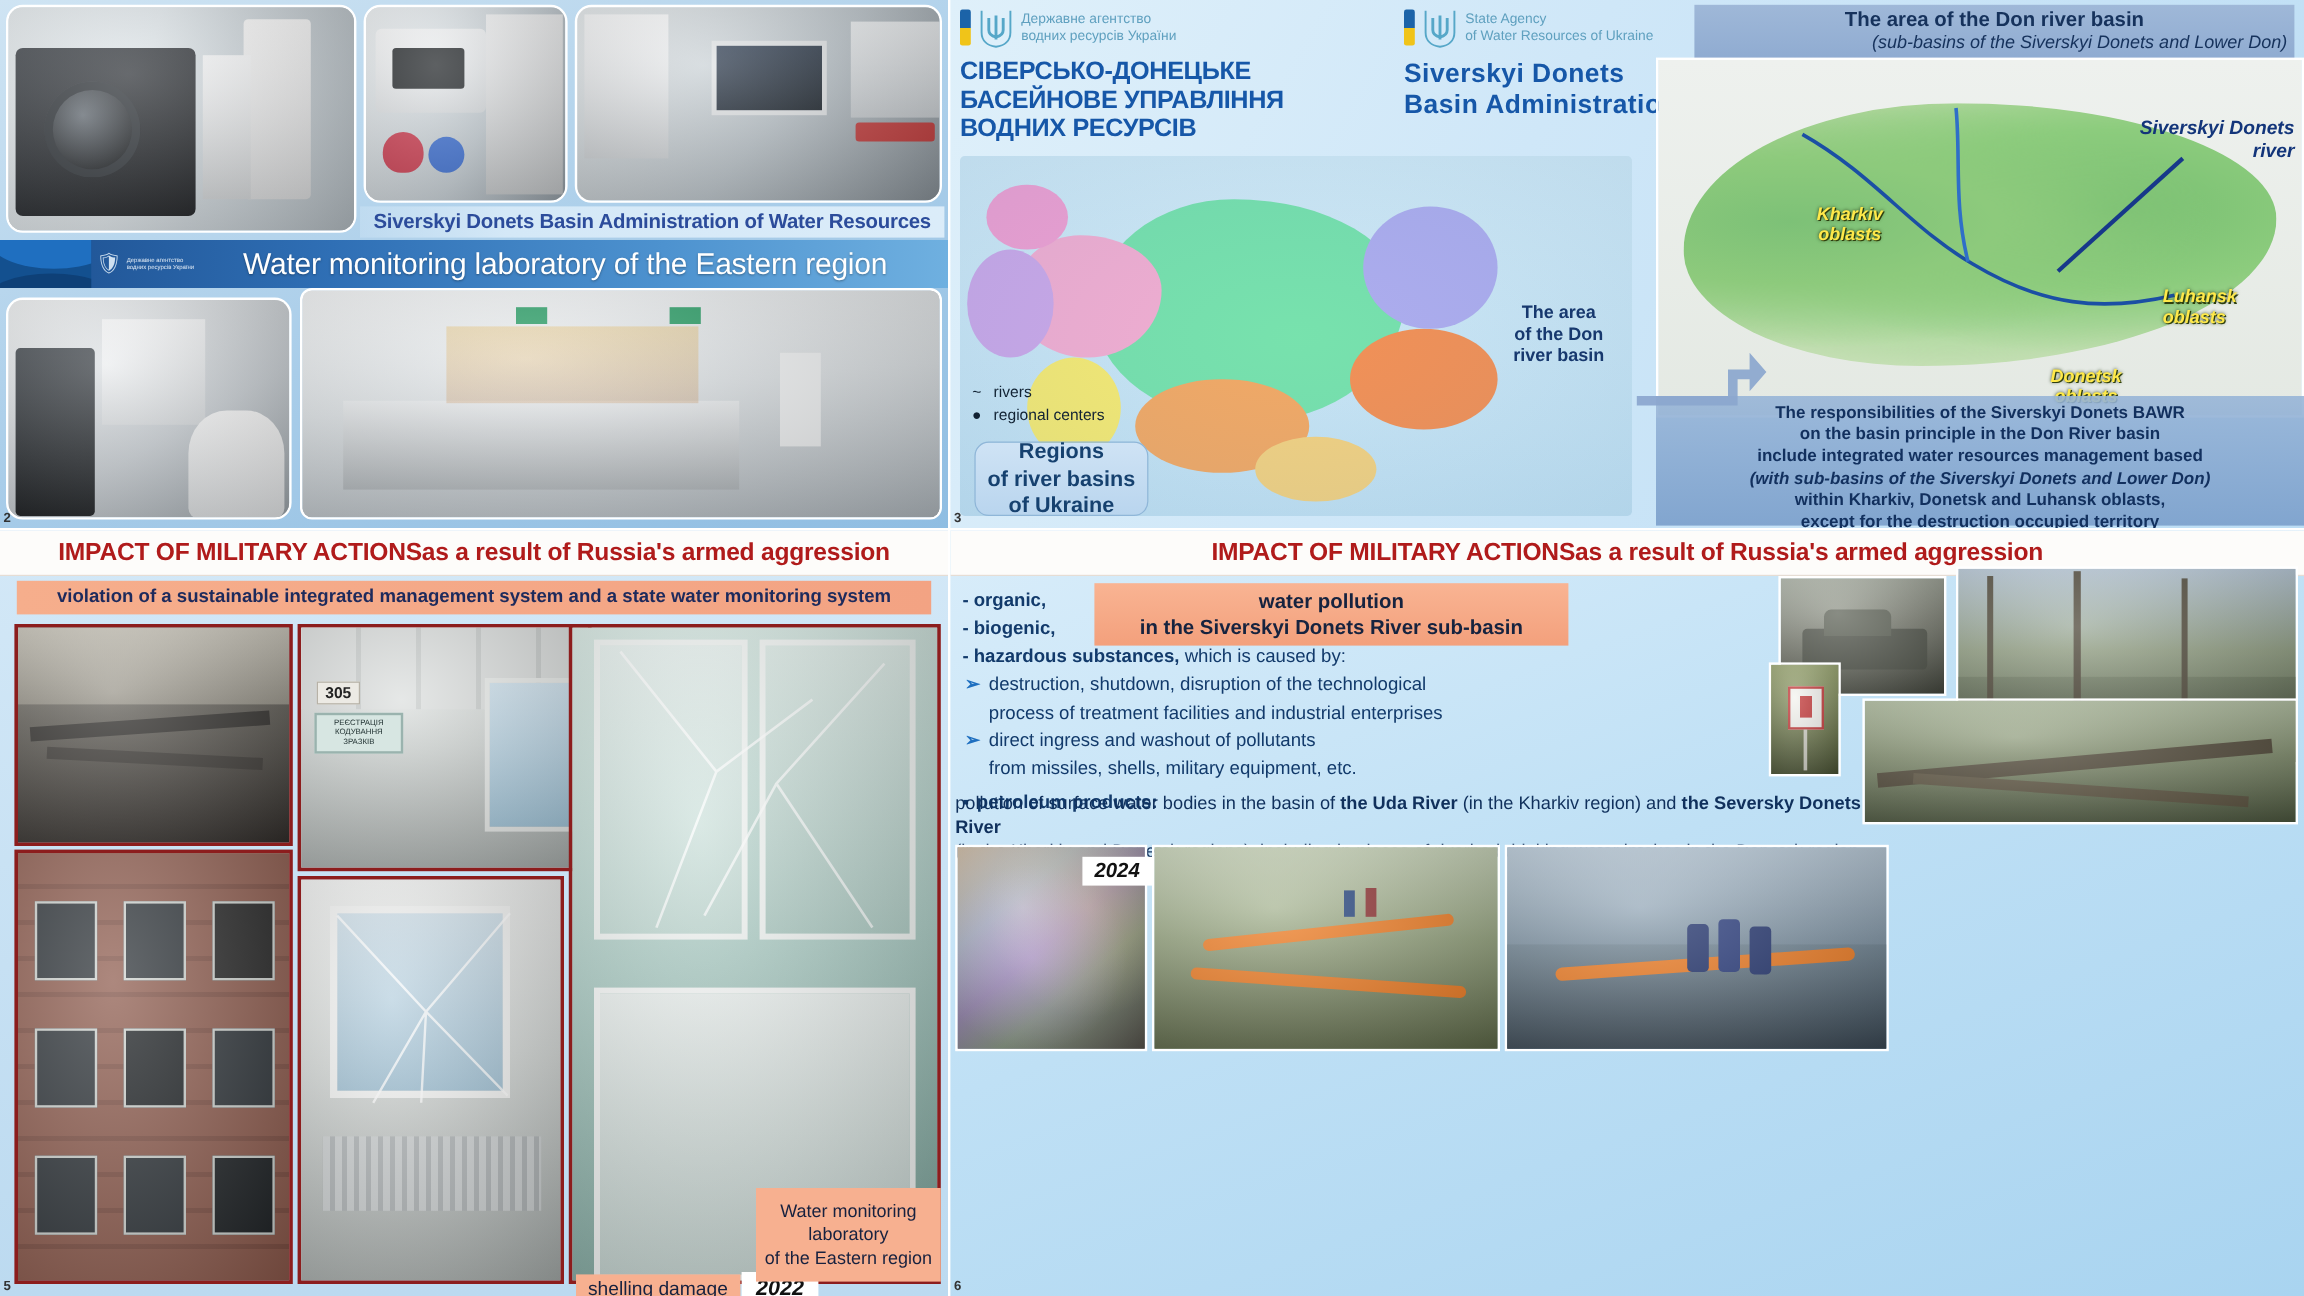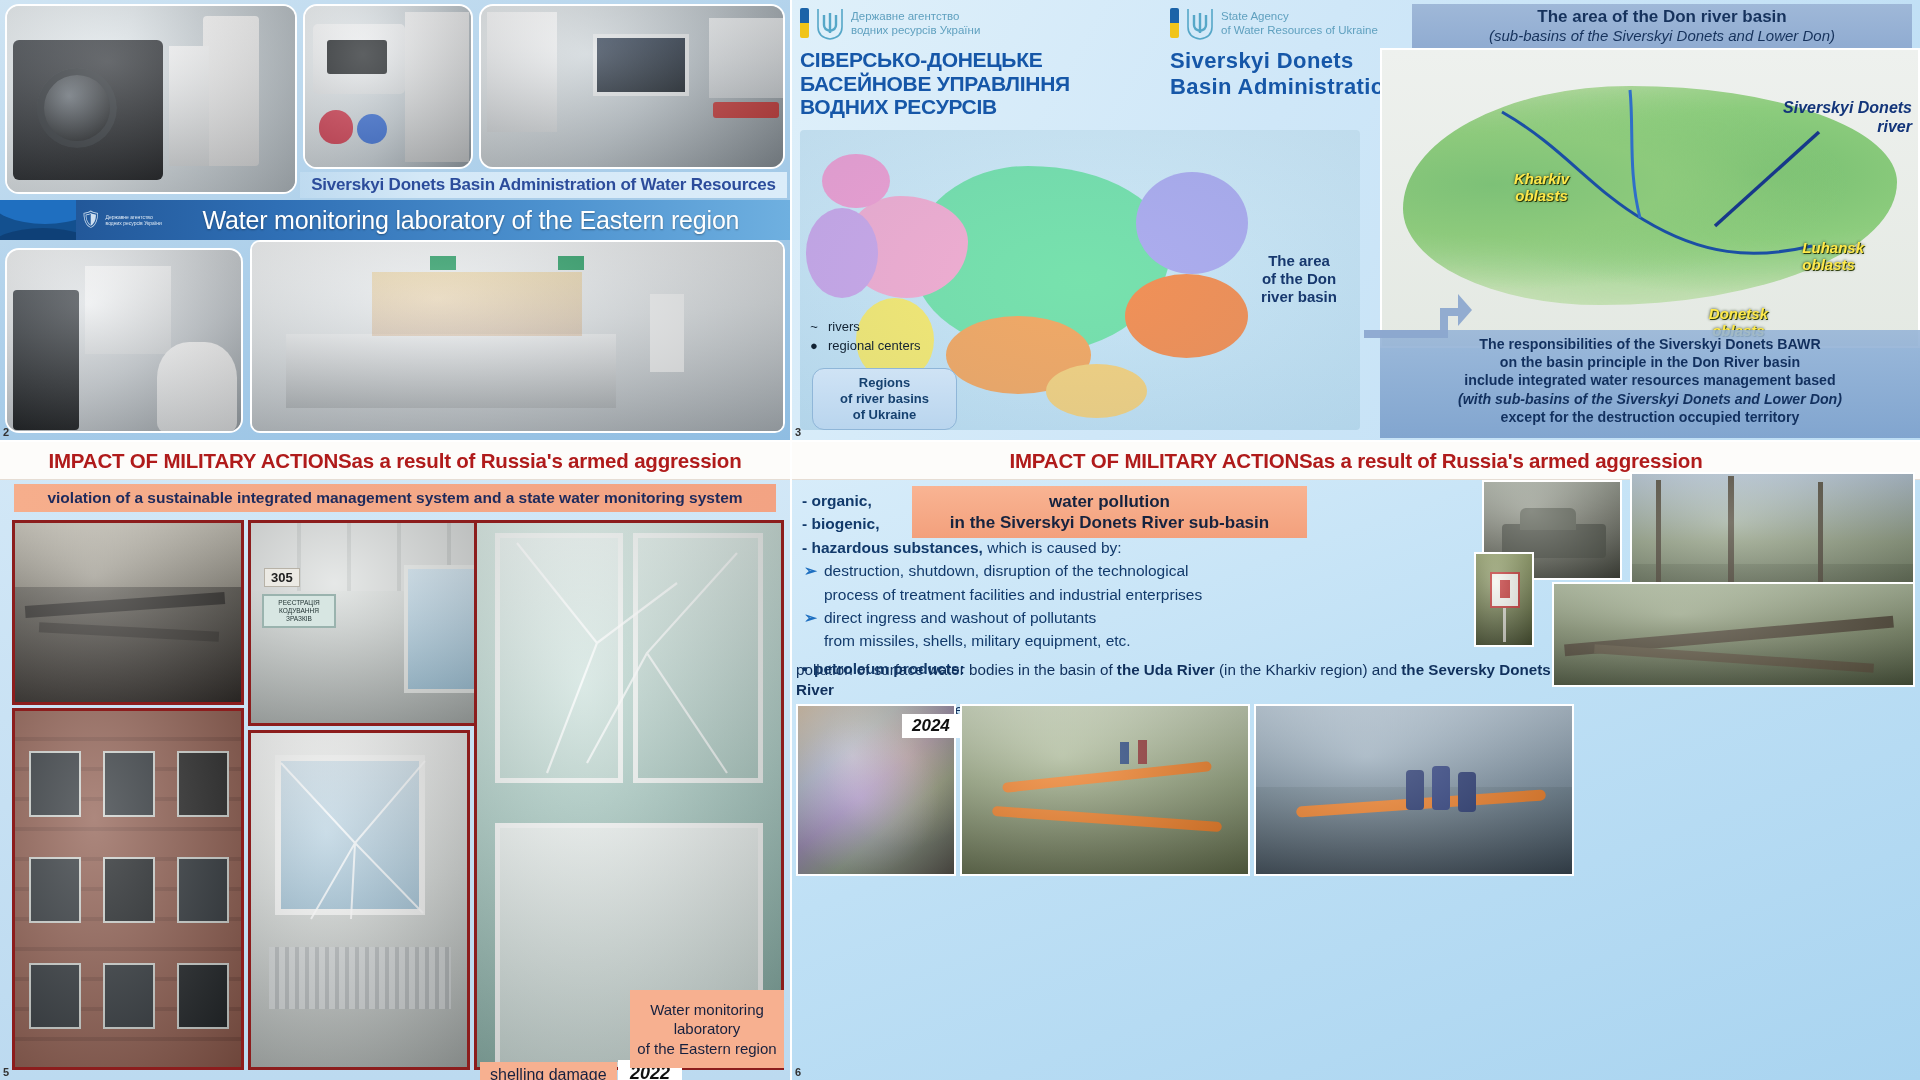--- a/index.html
+++ b/index.html
@@ -135,31 +135,31 @@
             border-radius:4px; overflow:hidden; }
   .ua-map .blob { position:absolute; border-radius:45% 55% 50% 50%/50% 45% 55% 50%; }
   .legend { position:absolute; left:14px; top:318px; font-size:13px; color:#123; }
   .legend div { display:flex; align-items:center; gap:6px; line-height:1.45; }
   .legend .sym { width:16px; text-align:center; }
   .regions-bubble {
     position:absolute; left:20px; top:368px; width:145px; height:62px;
     background: linear-gradient(180deg,#cfe3f5,#b9d5ee);
     border:1px solid #8fb6d8; border-radius:12px;
     display:flex; flex-direction:column; align-items:center; justify-content:center;
-    color:#16416f; font-weight:bold; font-size:13px; line-height:1.25;
+    color:#16416f; font-weight:bold; font-size:18px; line-height:1.25;
   }
 
   
   .don-head {
     position:absolute; left:620px; top:4px; width:500px; min-height:46px;
     background: linear-gradient(180deg,#9fb8d8 0%,#8fabd1 100%);
     color:#16325c; text-align:center; padding:3px 6px;
   }
   .don-head .l1 { font-weight:bold; font-size:17px; }
-  .don-head .l2 { font-style:italic; font-size:15px; }
+  .don-head .l2 { font-style:italic; font-size:15px;text-align:right; }
   .don-map {
     position:absolute; left:588px; top:48px; width:540px; height:300px;
     background: linear-gradient(180deg,#eef1ee 0%,#e4e9e3 100%);
     border:2px solid #fff; overflow:hidden;
   }
   .don-green {
     position:absolute; left:4%; top:12%; width:92%; height:74%;
     background:
       radial-gradient(ellipse at 18% 45%, #7fc07a 0%, #8fc97f 30%, transparent 62%),
       radial-gradient(ellipse at 72% 40%, #79bd74 0%, #8ecb80 35%, transparent 66%),
@@ -482,20 +482,21 @@
     </div>
     <svg class="don-arrow" viewBox="0 0 130 56">
       <path d="M2 42 L78 42 L78 20 L96 20 L96 6 L110 22 L96 38 L96 28 L86 28 L86 50 L2 50 Z" fill="#8ba6ce" opacity="0.92"></path>
     </svg>
 
     <div class="resp-box">
       <div>The responsibilities of the Siverskyi Donets BAWR</div>
       <div>on the basin principle in the Don River basin</div>
       <div>include integrated water resources management based</div>
       <div class="it">(with sub-basins of the Siverskyi Donets and Lower Don)</div>
+      <div>within Kharkiv, Donetsk and Luhansk oblasts,</div>
       <div>except for the destruction occupied territory</div>
     </div>
 
     <div class="slide-num">3</div>
   </section>
 
   <section class="slide" id="slide5">
     <div class="impact-head">
       <span class="lead">IMPACT OF MILITARY ACTIONS</span>
         <span class="rest" style="color:#b01b1b"> as a result of Russia's armed aggression</span>

